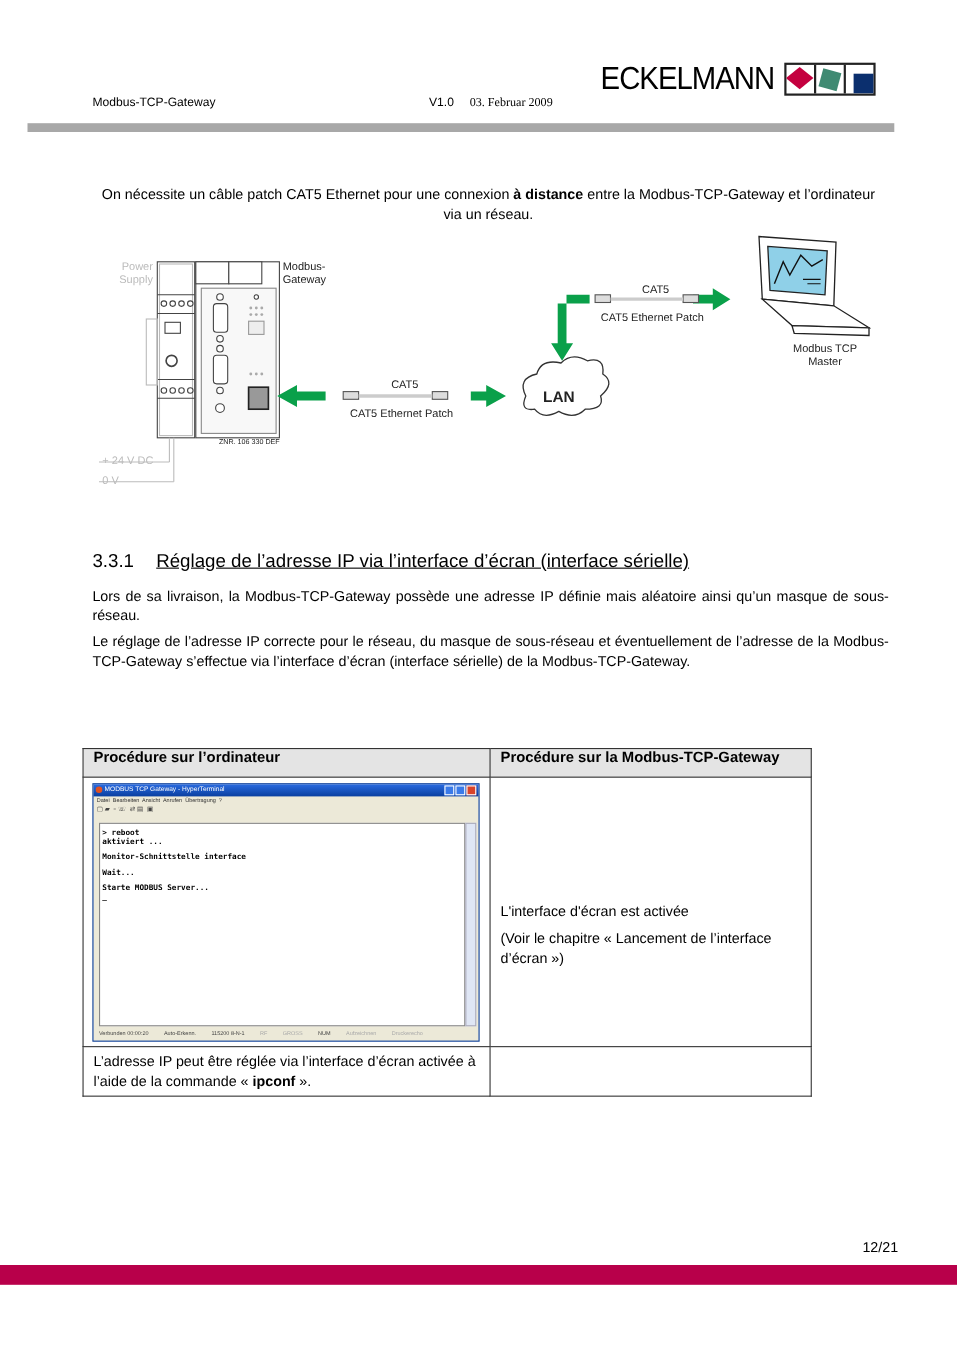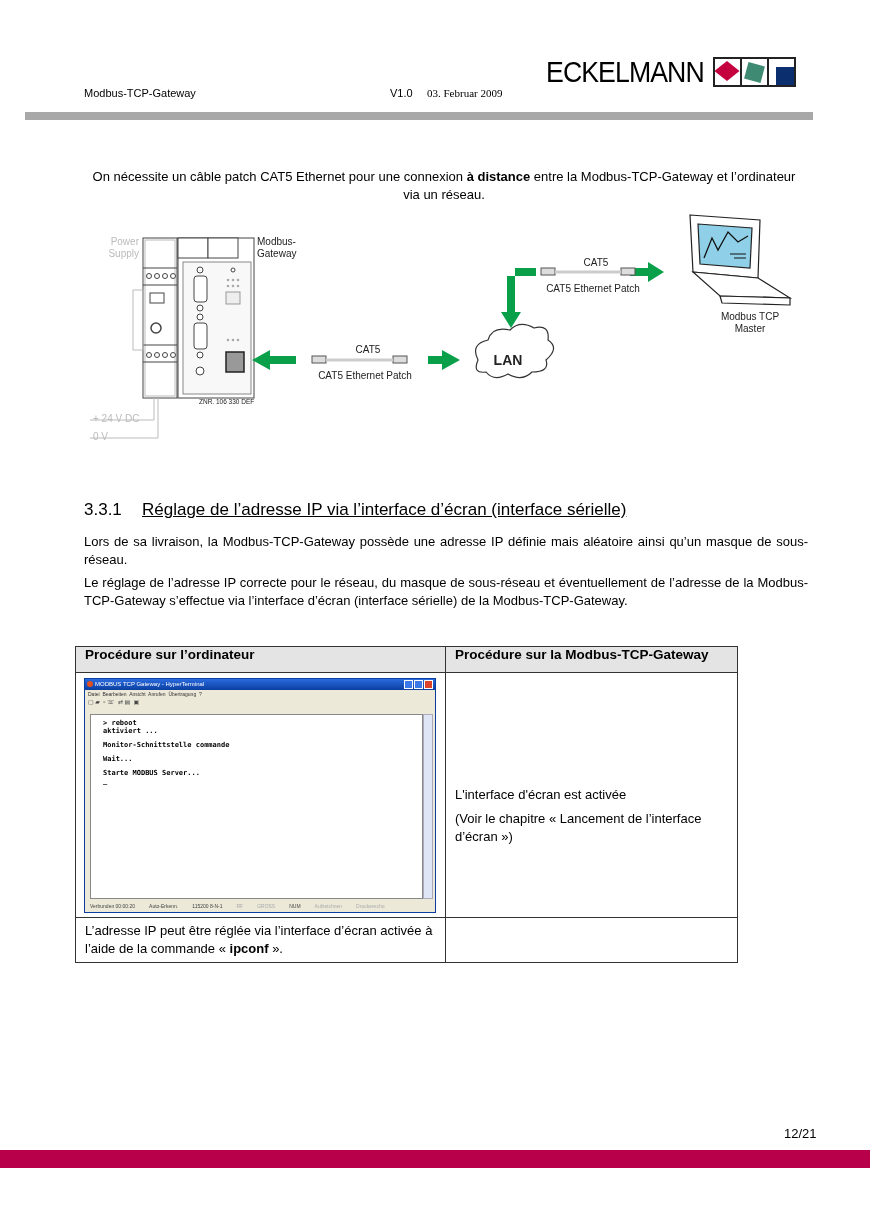--- a/index.html
+++ b/index.html
@@ -9,28 +9,28 @@
   .logo-text{left:546px;top:57px;font-size:29px;letter-spacing:-1px;font-family:"Liberation Sans",sans-serif;transform:scaleX(0.92);transform-origin:left top;line-height:30px;}
   .logo-boxes{left:713px;top:57px;width:83px;height:30px;display:flex;border:2px solid #222;box-sizing:border-box;}
   .logo-box{flex:1;border-right:2px solid #222;position:relative;overflow:hidden;}
   .logo-box:last-child{border-right:none;}
   .gray-bar{left:25px;top:112px;width:788px;height:8px;background:#a8a8a8;}
   .para{font-size:13px;line-height:18px;text-align:center;}
   .justify{text-align:justify;}
   .heading{left:84px;top:500px;font-size:17px;}
   .heading .num{display:inline-block;width:58px;}
   .heading .title{text-decoration:underline;}
-  table.proc{position:absolute;left:75px;top:646px;width:663px;border-collapse:collapse;font-size:13px;}
+  table.proc{position:absolute;left:75px;top:680px;width:663px;border-collapse:collapse;font-size:13px;}
   table.proc td, table.proc th{border:1px solid #333;vertical-align:top;padding:0;}
   table.proc th{background:#e4e4e4;text-align:left;font-weight:bold;height:25px;padding-left:9px;font-size:13.5px;}
   .term{width:352px;height:235px;margin:5px 0 4px 8px;background:#ece9d8;border:1px solid #0a3fa0;box-sizing:border-box;position:relative;font-size:5px;}
   .term-title{height:11px;background:linear-gradient(#2a6be0,#0a3fa0);color:#fff;font-size:6px;line-height:11px;padding-left:10px;position:relative;}
   .term-menu{height:8px;font-size:5px;line-height:8px;padding-left:3px;color:#333;}
   .term-tool{height:9px;font-size:6px;line-height:9px;padding-left:3px;color:#444;}
-  .term-screen{position:absolute;left:5px;top:35px;right:12px;bottom:13px;background:#fff;border:1px solid #888;font-family:"DejaVu Sans Mono",monospace;font-size:7px;font-weight:bold;line-height:8px;padding:4px 12px;box-sizing:border-box;}
+  .term-screen{position:absolute;left:5px;top:35px;right:12px;bottom:13px;background:#fff;border:1px solid #888;font-family:"DejaVu Sans Mono",monospace;font-size:7px;font-weight:bold;line-height:8px;padding:4px 2px;box-sizing:border-box;}
   .term-scroll{position:absolute;right:2px;top:35px;width:8px;bottom:13px;background:#dfe6f5;border:1px solid #aab;}
   .term-status{position:absolute;left:2px;right:2px;bottom:1px;height:10px;font-size:5px;line-height:10px;color:#444;display:flex;gap:14px;padding-left:3px;}
   .cell-text{padding:4px 9px;line-height:18px;}
   .footer-bar{left:0;top:1150px;width:870px;height:18px;background:#b8004a;}
 </style>
 </head>
 <body>
 
 <div class="abs hdr-text" style="left:84px;">Modbus-TCP-Gateway</div>
 <div class="abs hdr-text" style="left:390px;">V1.0</div>
@@ -186,21 +186,21 @@
           <span>Ansicht</span>&nbsp;
           <span>Anrufen</span>&nbsp;
           <span>Übertragung</span>&nbsp;
           <span>?</span>
         </div>
         <div class="term-tool">▢ ▰ &nbsp;▫ ☏ &nbsp;⇄ ▤ &nbsp;▣</div>
         <div class="term-screen">
           <div>&gt; reboot</div>
           <div>aktiviert ...</div>
           <div style="height:6px;"></div>
-          <div>Monitor-Schnittstelle commande</div>
+          <div>Monitor-Schnittstelle interface</div>
           <div style="height:6px;"></div>
           <div>Wait...</div>
           <div style="height:6px;"></div>
           <div>Starte MODBUS Server...</div>
           <div>_</div>
         </div>
         <div class="term-scroll"></div>
         <div class="term-status">
           <span>Verbunden 00:00:20</span>
           <span>Auto-Erkenn.</span>

